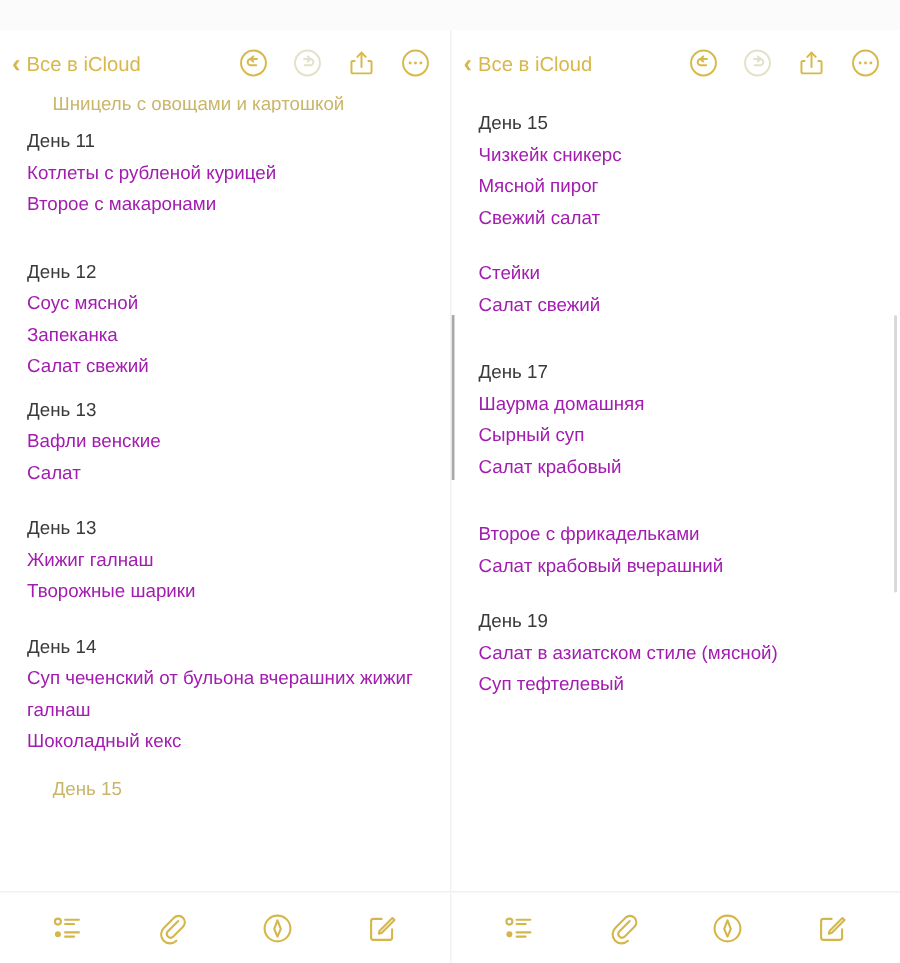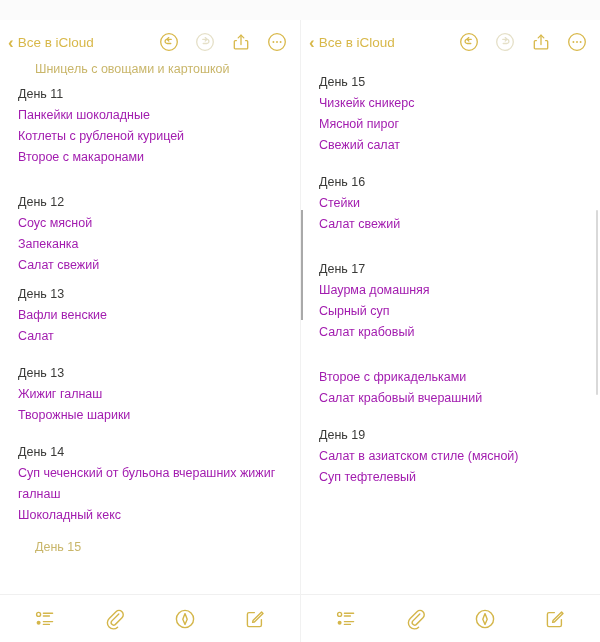--- a/index.html
+++ b/index.html
@@ -225,21 +225,20 @@
         </div>
       </div>
 
       <div class="note-body">
         <div class="note-inner">
           <div class="clipped-line">Шницель с овощами и картошкой</div>
           <div class="gap-s"></div>
 
           <div>
             <div class="day">День 11</div>
-            <div class="dish">Панкейки шоколадные</div>
             <div class="dish">Котлеты с рубленой курицей</div>
             <div class="dish">Второе с макаронами</div>
           </div>
           <div class="gap-l"></div>
 
           <div>
             <div class="day">День 12</div>
             <div class="dish">Соус мясной</div>
             <div class="dish">Запеканка</div>
             <div class="dish">Салат свежий</div>
@@ -349,21 +348,20 @@
 
           <div>
             <div class="day">День 15</div>
             <div class="dish">Чизкейк сникерс</div>
             <div class="dish">Мясной пирог</div>
             <div class="dish">Свежий салат</div>
           </div>
           <div class="gap-m"></div>
 
           <div>
-            <div class="day">День 16</div>
             <div class="dish">Стейки</div>
             <div class="dish">Салат свежий</div>
           </div>
           <div class="gap-l"></div>
 
           <div>
             <div class="day">День 17</div>
             <div class="dish">Шаурма домашняя</div>
             <div class="dish">Сырный суп</div>
             <div class="dish">Салат крабовый</div>

